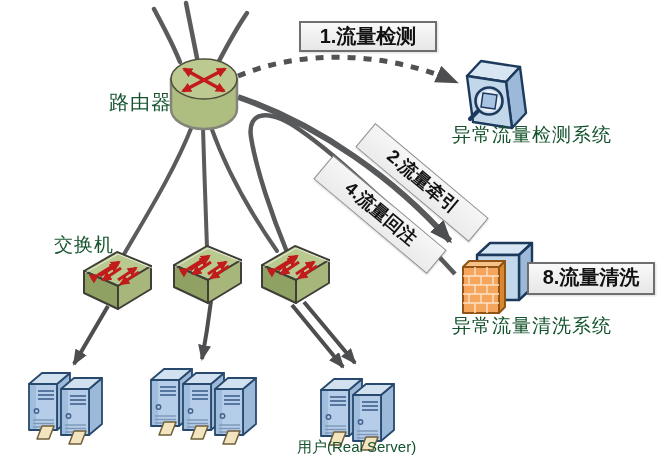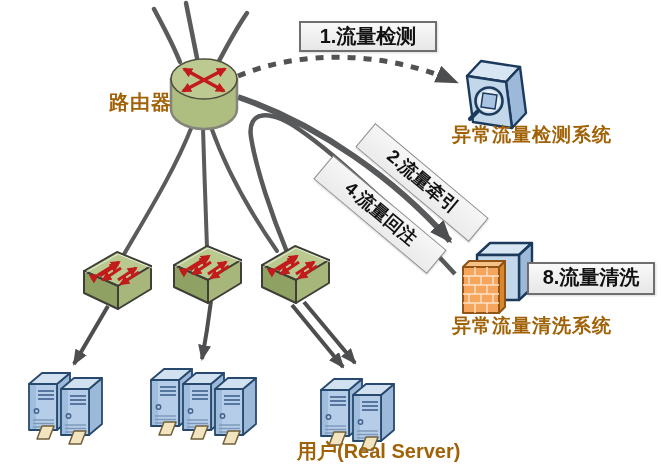--- a/index.html
+++ b/index.html
@@ -3,21 +3,21 @@
 <meta charset="utf-8">
 <style>
   html,body{margin:0;padding:0;background:#fff;}
   #stage{
     position:relative;width:666px;height:471px;background:#ffffff;overflow:hidden;
     font-family:"Liberation Sans","DejaVu Sans",sans-serif;
     padding-left:48px;
   }
   #diagram-svg{position:absolute;left:0;top:0;}
   .node-label{
-    position:absolute;font-weight:bold;color:#a16207;white-space:nowrap;
+    position:absolute;font-weight:normal;color:#14532d;white-space:nowrap;
     font-size:19px;letter-spacing:1px;
   }
   .step-box{
     position:absolute;box-sizing:border-box;text-align:center;white-space:nowrap;
     background:linear-gradient(#f9f9f9,#e7e7e7);
     border:2px solid #6f6f6f;
     font-weight:bold;color:#111;font-size:20px;line-height:26px;
     box-shadow:1px 1px 2px rgba(0,0,0,0.15);
   }
   .step-box.rotated{
@@ -26,21 +26,21 @@
     transform-origin:center center;
   }
   #step1-box{left:299px;top:21px;width:138px;height:31px;}
   #step3-box{left:527px;top:262px;width:128px;height:33px;}
   #step2-box{left:348px;top:167px;width:148px;height:31px;transform:rotate(40deg);}
   #step4-box{left:306px;top:199px;width:148px;height:31px;transform:rotate(40deg);}
   #router-label{left:109px;top:89px;font-size:20px;}
   #switch-label{left:54px;top:232px;}
   #detection-label{left:452px;top:122px;}
   #cleaning-label{left:452px;top:313px;}
-  #users-label{left:297px;top:438px;font-size:20px;letter-spacing:0;}
+  #users-label{left:297px;top:438px;font-size:15px;letter-spacing:0;}
 </style>
 </head>
 <body>
 
 <div id="stage">
 
   <svg id="diagram-svg" width="666" height="471" viewBox="0 0 666 471">
     <defs>
       <marker id="m-arrow" markerUnits="userSpaceOnUse" markerWidth="17" markerHeight="13" refX="14" refY="6.5" orient="auto">
         <path d="M0,0 L16,6.5 L0,13 Z" fill="#4d4e50"></path>
@@ -171,16 +171,17 @@
       </g>
     </g>
   </svg>
 
   <div class="step-box" id="step1-box">1.流量检测</div>
   <div class="step-box rotated" id="step2-box">2.流量牵引</div>
   <div class="step-box" id="step3-box">8.流量清洗</div>
   <div class="step-box rotated" id="step4-box">4.流量回注</div>
 
   <div class="node-label" id="router-label">路由器</div>
+  <div class="node-label" id="switch-label">交换机</div>
   <div class="node-label" id="detection-label">异常流量检测系统</div>
   <div class="node-label" id="cleaning-label">异常流量清洗系统</div>
   <div class="node-label" id="users-label">用户(Real Server)</div>
 </div>
 
 </body></html>

